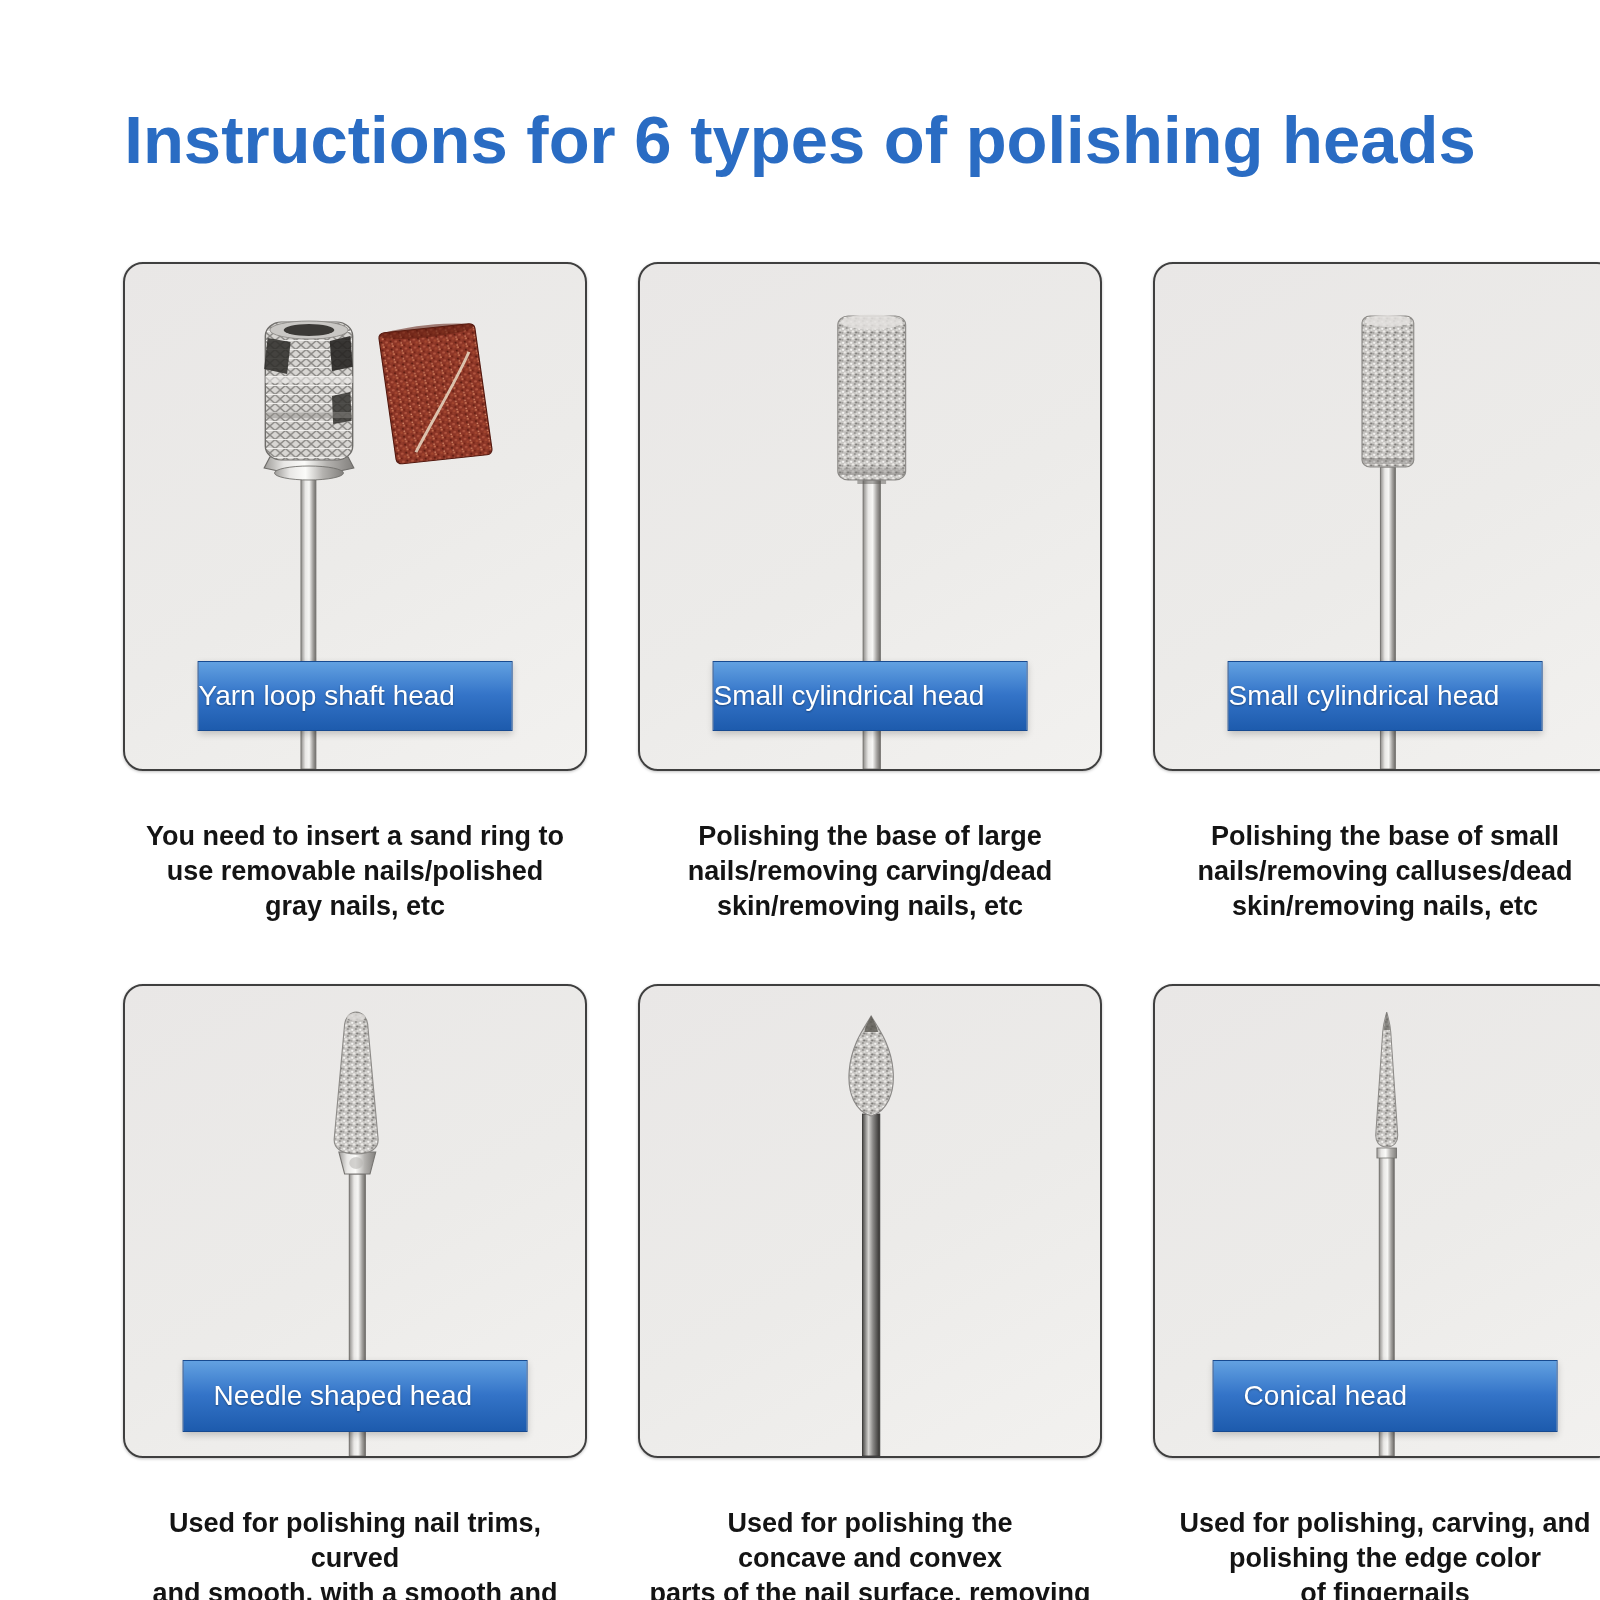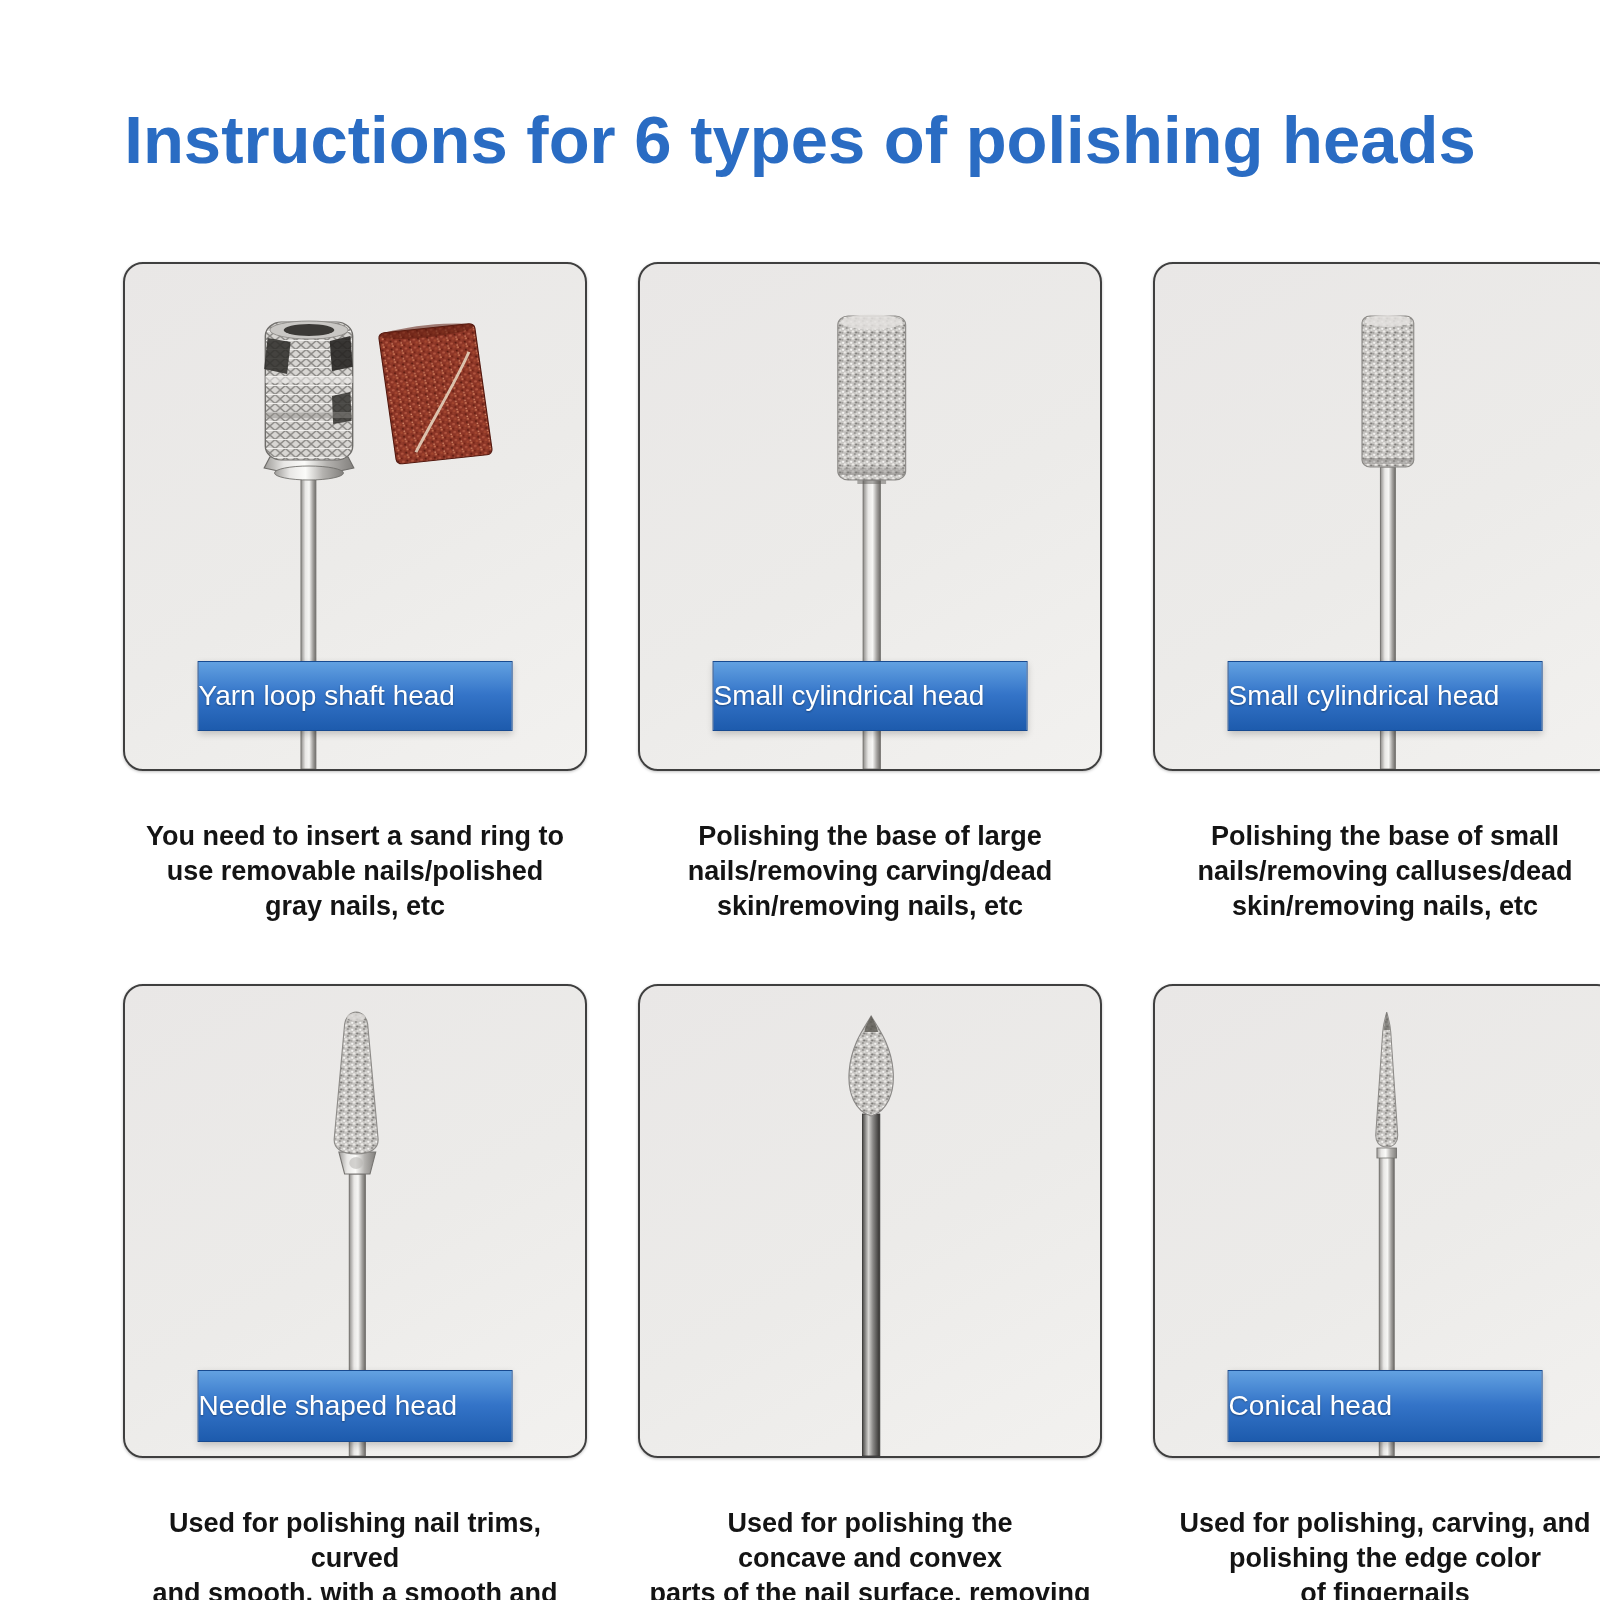--- a/index.html
+++ b/index.html
@@ -46,21 +46,21 @@
     height:68px;
     background:linear-gradient(180deg,#62a1e1 0%,#3474c8 48%,#1d5bad 100%);
     border:1px solid #174a90;
     display:flex;align-items:center;justify-content:flex-start;
     color:#ffffff;
     font-size:28px;
     text-shadow:0 1px 2px rgba(0,0,0,0.35);
     box-shadow:0 3px 7px rgba(0,0,0,0.20);
     white-space:nowrap;
   }
-  .row2 .banner{bottom:14px;height:70px;}
+  .row2 .banner{bottom:24px;height:70px;padding-left:30px;}
   .desc{
     margin-top:48px;
     font-size:27px;
     font-weight:bold;
     color:#141414;
     text-align:center;
     line-height:1.3;
     white-space:pre-line;
     width:460px;
   }

